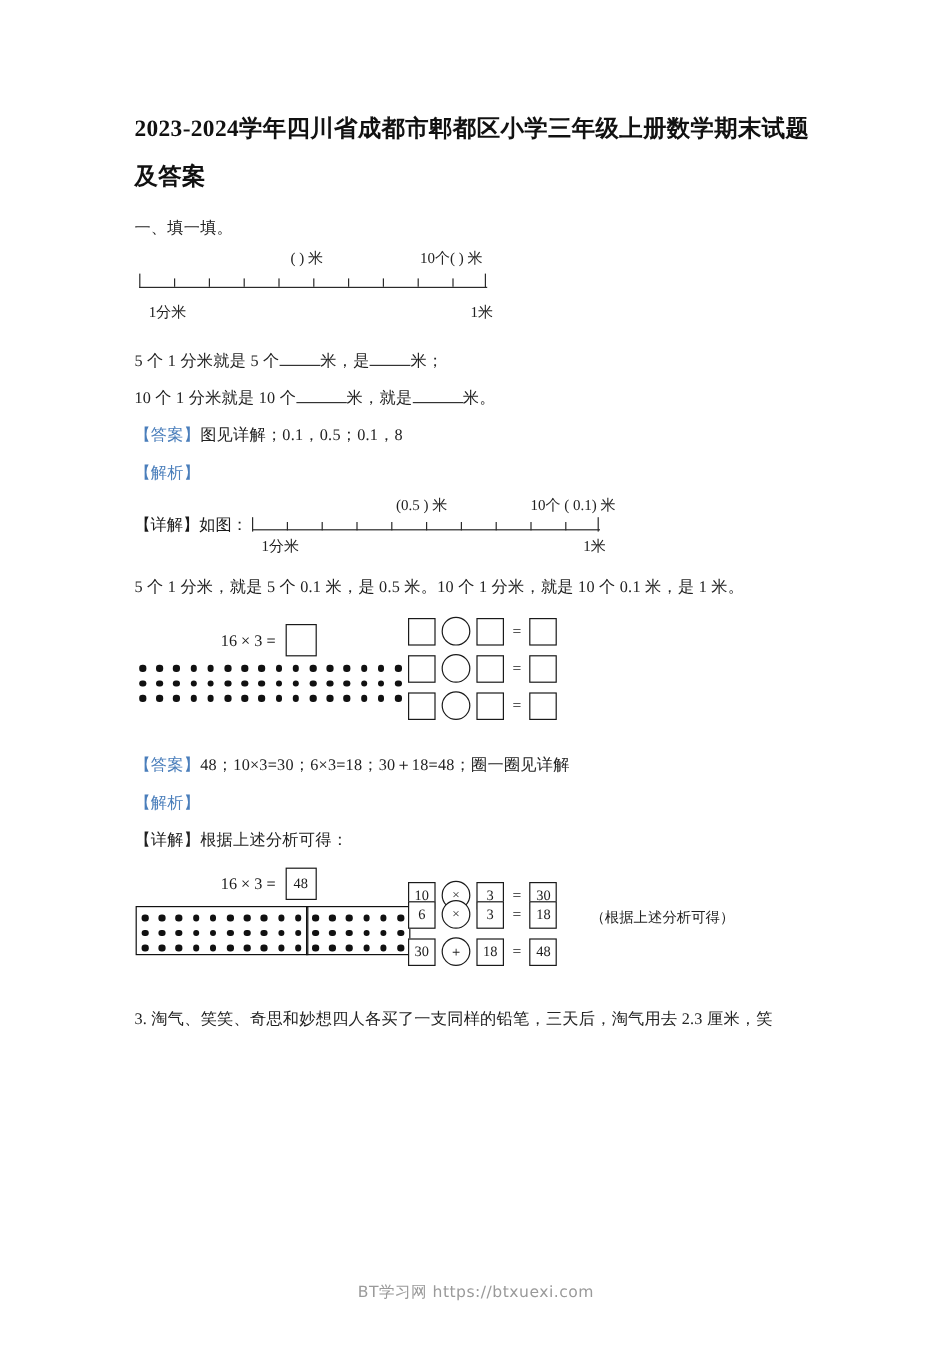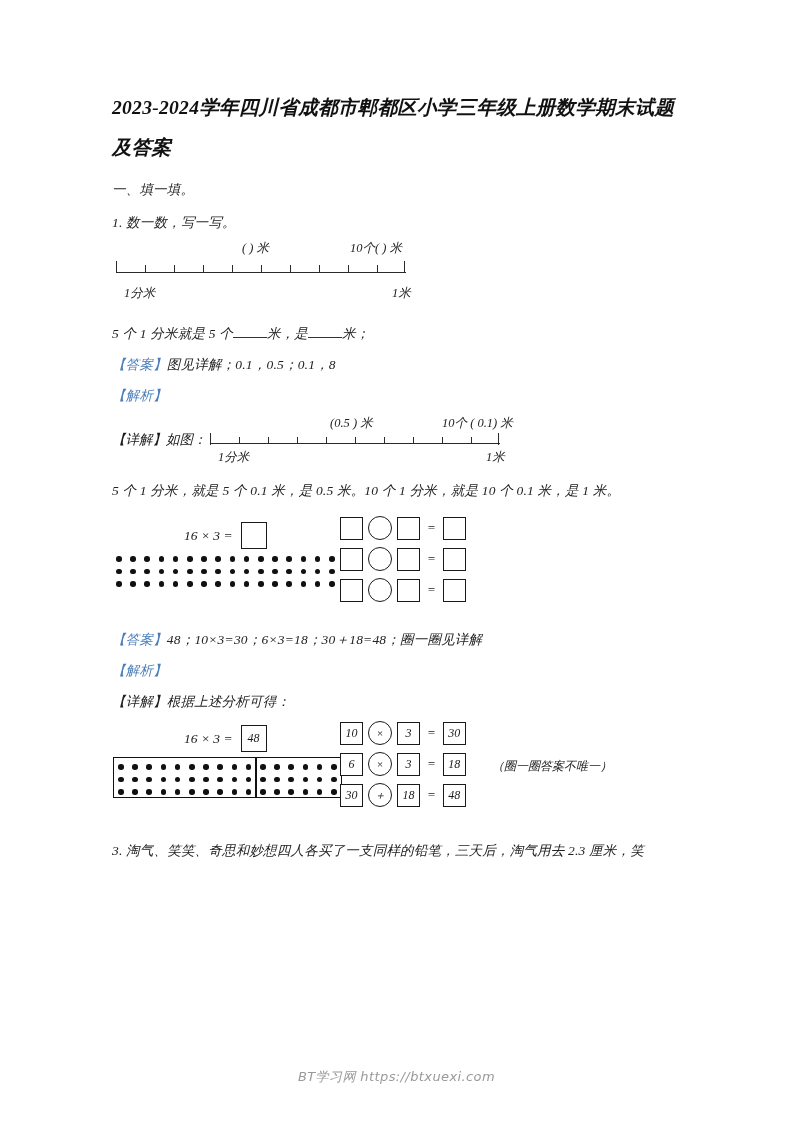--- a/index.html
+++ b/index.html
@@ -13,21 +13,20 @@
     position: relative;
     font-family: "Liberation Serif", "DejaVu Serif", serif;
     color: #1a1a1a;
     overflow: hidden;
   }
   .page {
     position: absolute;
     left: 0; top: 0;
     width: 793px;
     height: 1122px;
-    font-style: italic;
   }
   .content {
     position: absolute;
     left: 112px;
     top: 88px;
     width: 570px;
   }
 
   
   .doc-title {
@@ -193,21 +192,20 @@
 <body>
 
 <div class="page">
 
   <div class="content">
 
     <h1 class="doc-title">2023-2024学年四川省成都市郫都区小学三年级上册数学期末试题及答案</h1>
 
     <p class="para" style="margin-top:6px;">一、填一填。</p>
 
-    <p class="para" style="margin-top:2px;">1. 数一数，写一写。</p>
 
     <div class="ruler-block" style="margin-top:12px;">
       <div class="ruler-wrap">
         <span class="ruler-top-label" style="left:130px;">(    ) 米</span>
         <span class="ruler-top-label" style="left:238px;">10个(    ) 米</span>
 
         <span class="ruler-line" style="left:4px; width:290px;"></span>
         <span class="tick major" style="left:4px;"></span>
         <span class="tick minor" style="left:33px;"></span>
         <span class="tick minor" style="left:62px;"></span>
@@ -220,20 +218,23 @@
         <span class="tick minor" style="left:265px;"></span>
         <span class="tick major" style="left:292px;"></span>
 
         <span class="ruler-caption" style="left:12px; top:35px;">1分米</span>
         <span class="ruler-caption" style="left:280px; top:35px;">1米</span>
       </div>
     </div>
 
     <p class="para" style="margin-top:10px;">
       <span>5 个 1 分米就是 5 个</span><span class="blank-line bl-sm"></span><span>米，是</span><span class="blank-line bl-sm"></span><span>米；</span>
+    </p>
+    <p class="para">
+      <span>10 个 1 分米就是 10 个</span><span class="blank-line bl-md"></span><span>米，就是</span><span class="blank-line bl-md"></span><span>米。</span>
     </p>
 
     <p class="para">
       <span class="label-blue">【答案】</span><span>图见详解；0.1，0.5；0.1，8</span>
     </p>
     <p class="para">
       <span class="label-blue">【解析】</span>
     </p>
 
     <div class="inline-ruler-row">
@@ -408,21 +409,21 @@
           <span class="dot" style="left: 148px; top: 28.2px;"></span>
           <span class="dot" style="left: 162.2px; top: 28.2px;"></span>
           <span class="dot" style="left: 176.4px; top: 28.2px;"></span>
           <span class="dot" style="left: 190.6px; top: 28.2px;"></span>
           <span class="dot" style="left: 204.8px; top: 28.2px;"></span>
           <span class="dot" style="left: 219px; top: 28.2px;"></span>
           <span class="dot-rect" style="left: 1px; top: -4px; width: 144px; height: 41.2px;"></span>
           <span class="dot-rect" style="left: 143px; top: -4px; width: 87.2px; height: 41.2px;"></span>
         </div>
 
-      <div class="eq-row" style="left:228px; top:0px;align-items:center;">
+      <div class="eq-row" style="left:228px; top:15px;align-items:center;">
         <span class="sq">10</span>
         <span class="circ">×</span>
         <span class="sq">3</span>
         <span class="eqsign">=</span>
         <span class="sq">30</span>
       </div>
       <div class="eq-row" style="left:228px; top:31px;">
         <span class="sq">6</span>
         <span class="circ">×</span>
         <span class="sq">3</span>
@@ -430,21 +431,21 @@
         <span class="sq">18</span>
       </div>
       <div class="eq-row" style="left:228px; top:62px;">
         <span class="sq">30</span>
         <span class="circ">＋</span>
         <span class="sq">18</span>
         <span class="eqsign">=</span>
         <span class="sq">48</span>
       </div>
 
-      <span class="note-paren" style="left:380px; top:37px;">（圈一圈答案不唯一）</span>
+      <span class="note-paren" style="left:380px; top:37px;">（根据上述分析可得）</span>
     </div>
 
     <p class="para" style="margin-top:14px;">3. 淘气、笑笑、奇思和妙想四人各买了一支同样的铅笔，三天后，淘气用去 2.3 厘米，笑</p>
 
   </div>
 
   <div class="footer">BT学习网 https://btxuexi.com</div>
 
 </div>
 

